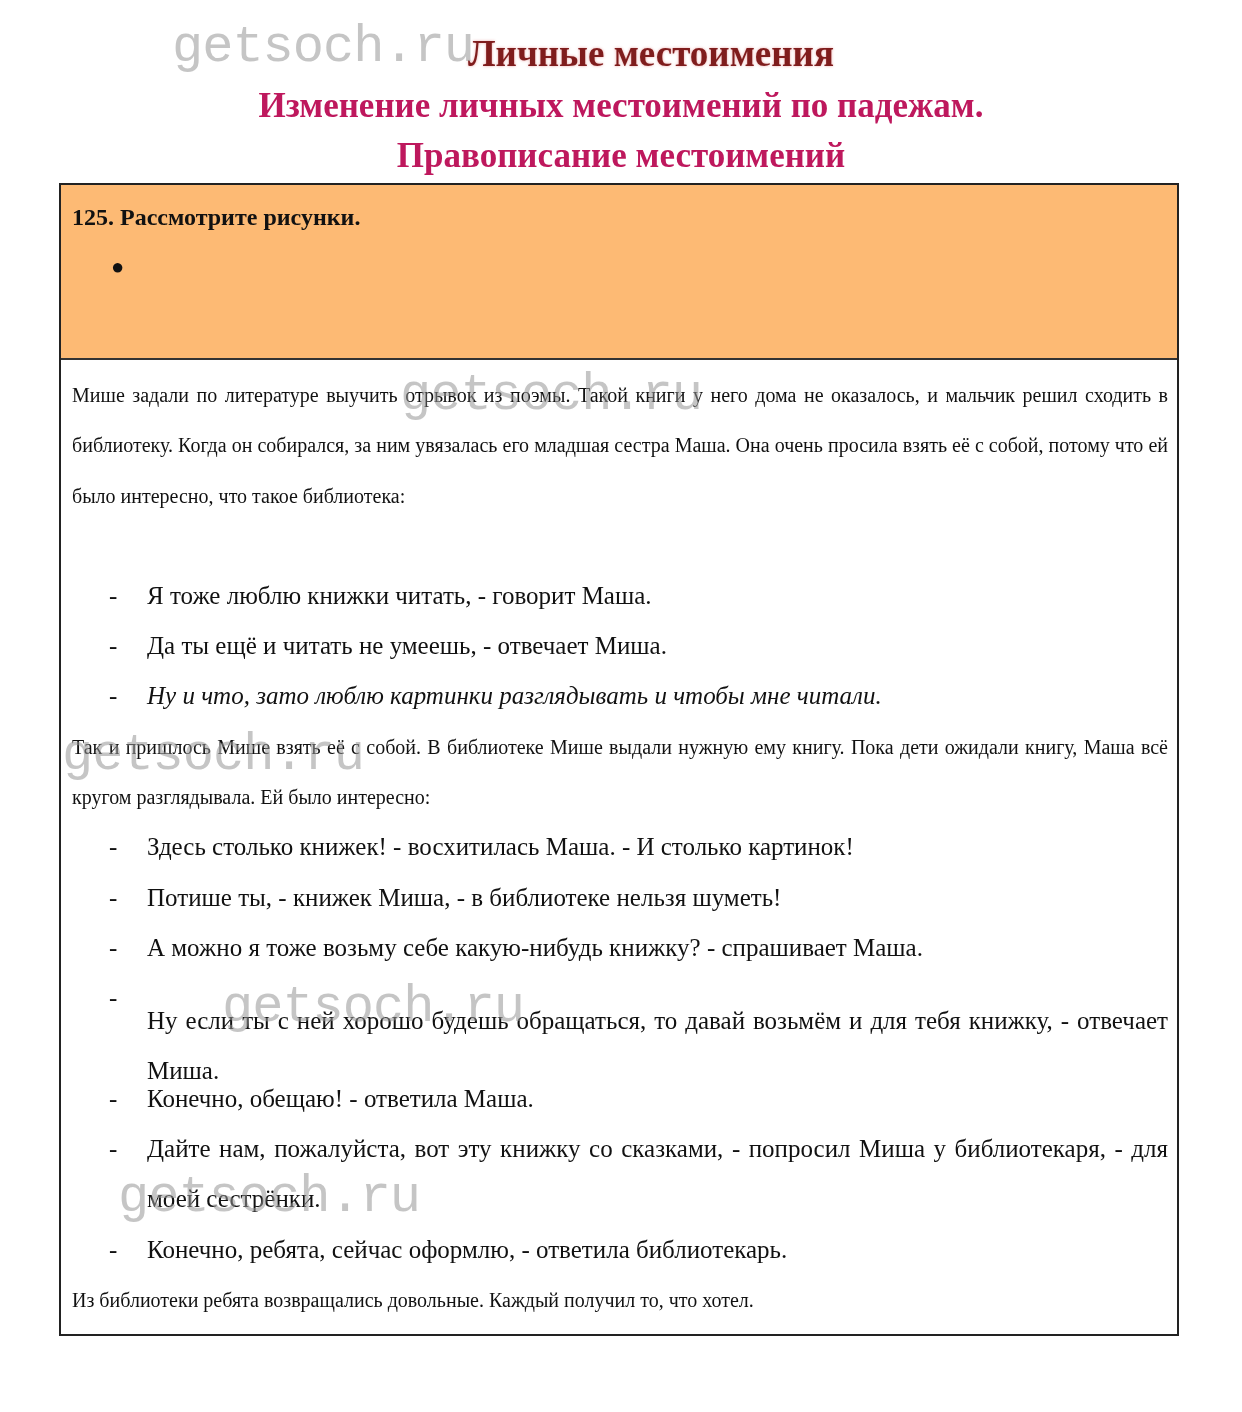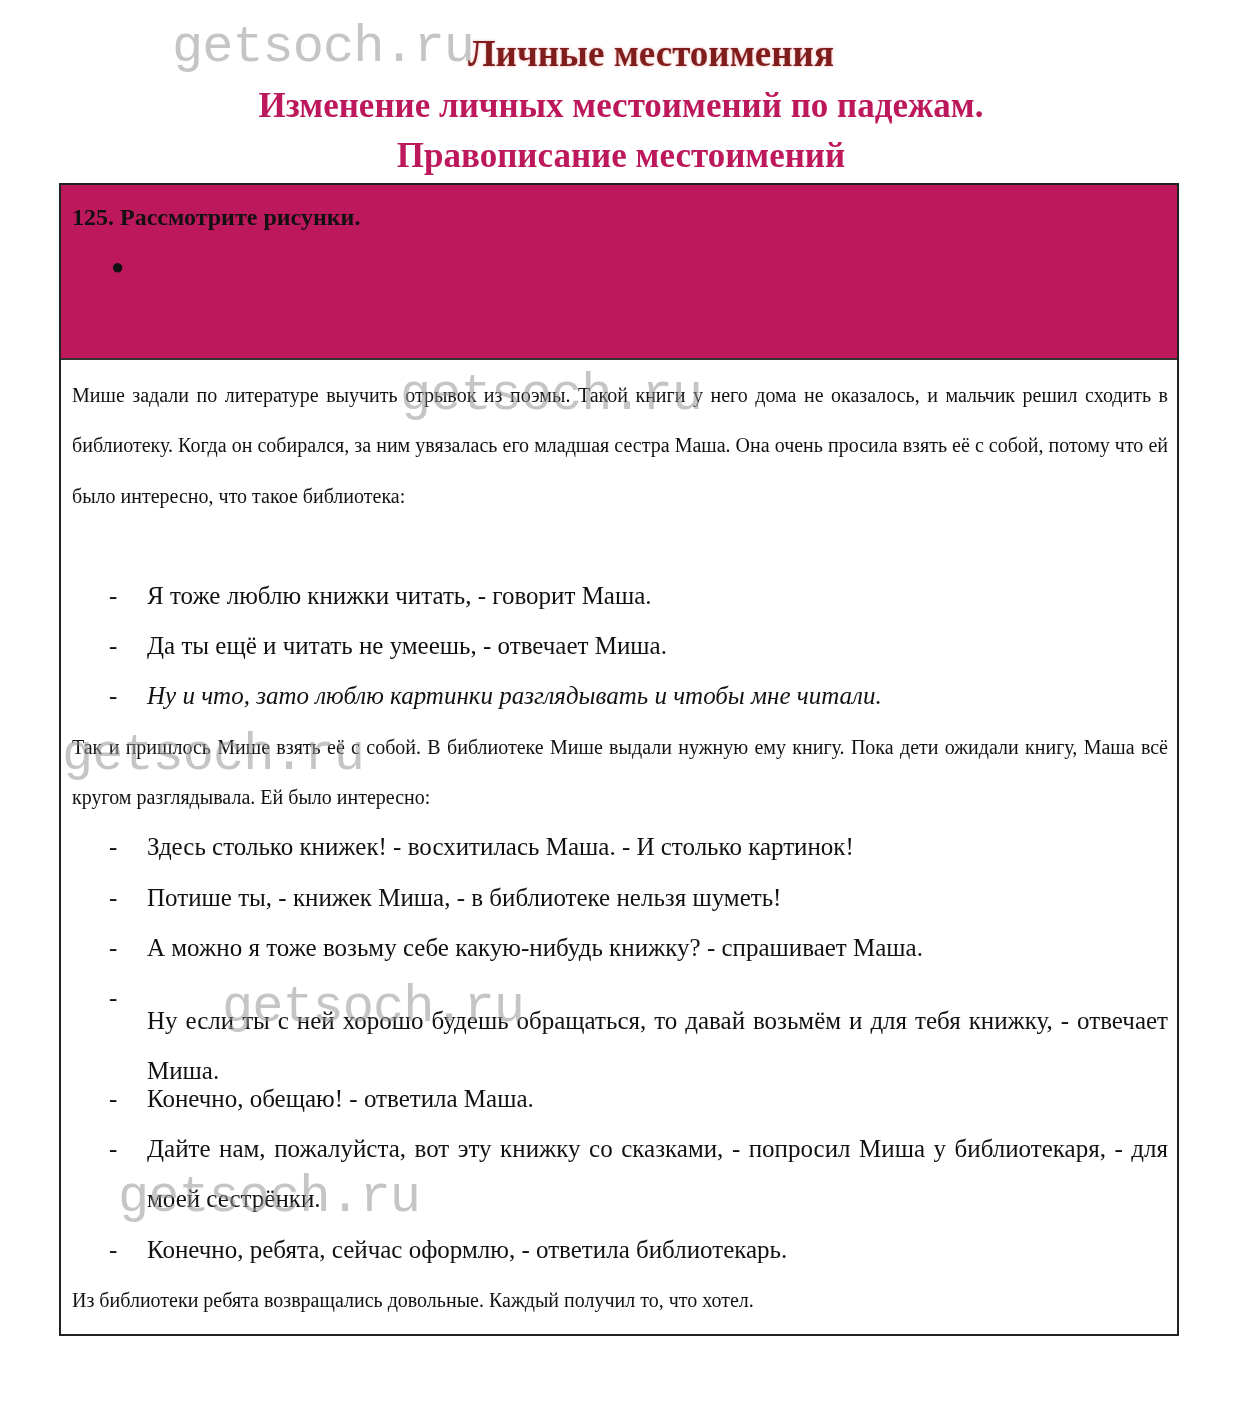--- a/index.html
+++ b/index.html
@@ -21,21 +21,21 @@
     }
     .title-sub.l1 { top: 82px; }
     .title-sub.l2 { top: 132px; }
 
     .frame {
       position: absolute; left: 59px; top: 183px; width: 1120px; height: 1153px;
       border: 2px solid #222222; box-sizing: border-box;
     }
     .task {
       position: absolute; left: 0; top: 0; width: 100%; height: 175px;
-      background: #be185d; border-bottom: 2px solid #333333; box-sizing: border-box;
+      background: #fdba74; border-bottom: 2px solid #333333; box-sizing: border-box;
     }
     .task-head {
       position: absolute; left: 11px; top: 12px;
       font-size: 24px; font-weight: bold; line-height: 40px;
     }
     .task-bullet {
       position: absolute; left: 50px; top: 62px;
       font-size: 22px; line-height: 40px;
     }
     .task-text {

